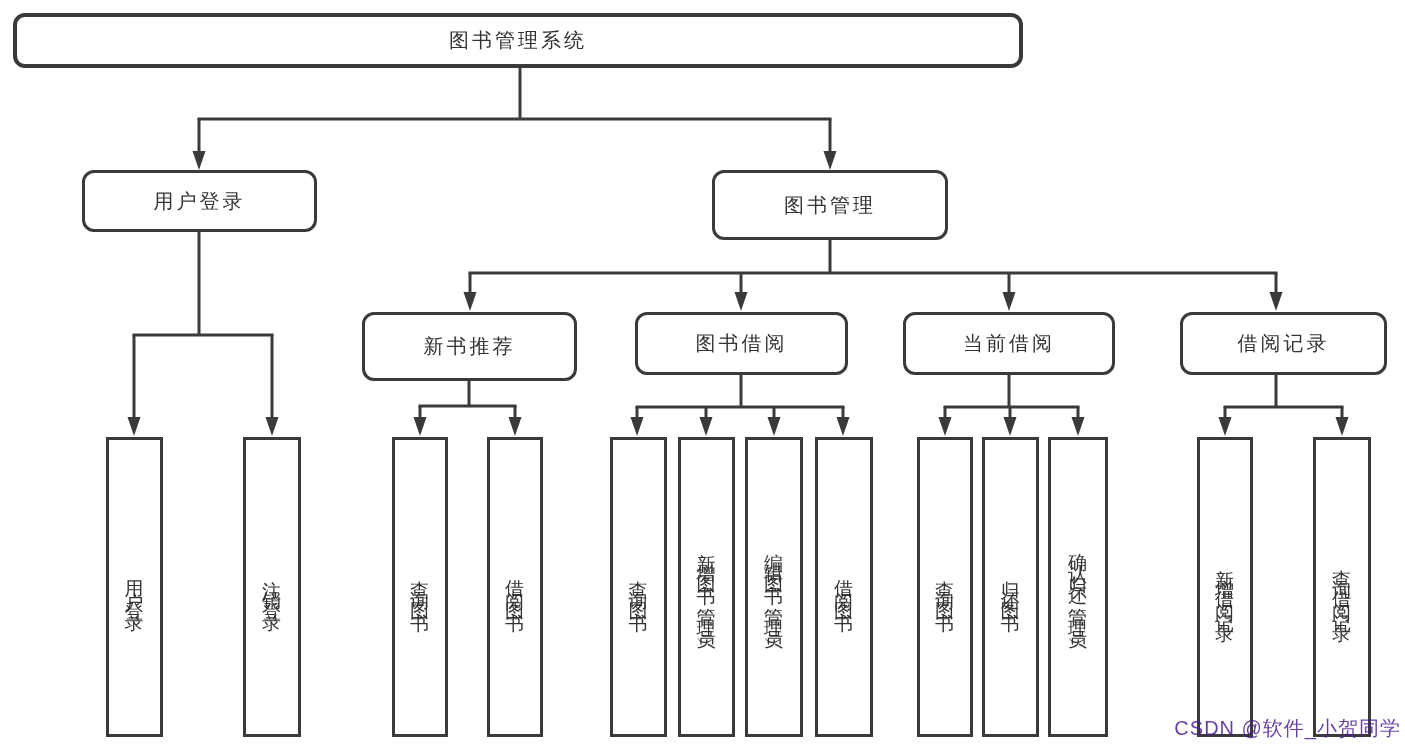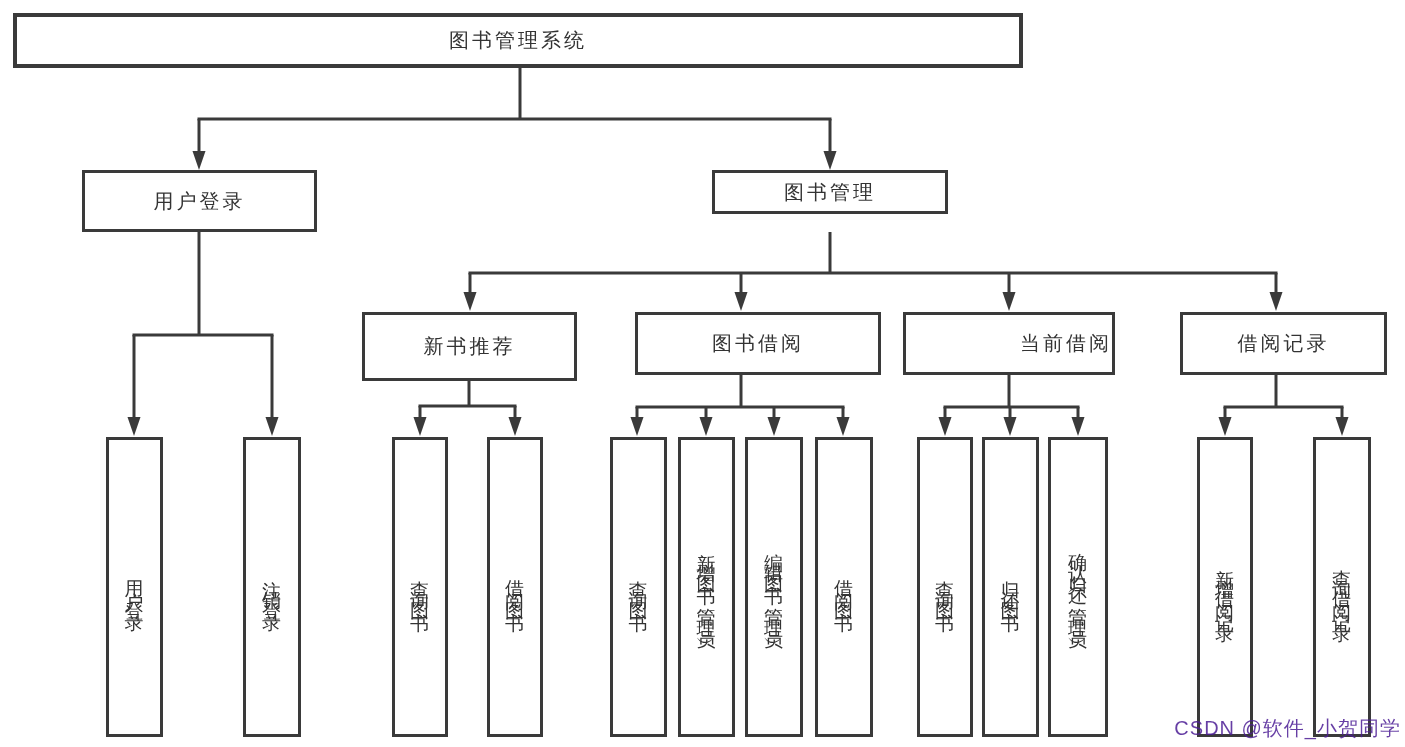--- a/index.html
+++ b/index.html
@@ -31,20 +31,21 @@
     justify-content:center;
     color:var(--text);
     z-index:2;
   }
   .node.root{
     border-width:4px;
     font-size:20px;
   }
   .node.h{
     font-size:20px;
+    border-radius:12px;
   }
   .node.h .label{
     letter-spacing:3px;
     white-space:nowrap;
   }
   .node.v .label{
     writing-mode:vertical-rl;
     text-orientation:mixed;
     font-size:19px;
     letter-spacing:11px;
@@ -122,31 +123,31 @@
       <polygon points="1335.5,417 1348.5,417 1342,436" fill="#3a3a3a"></polygon>
     </svg>
 
   <div class="node root h" style="left:13px;top:13px;width:1010px;height:55px;">
     <span class="label">图书管理系统</span>
   </div>
 
   <div class="node h" style="left:82px;top:170px;width:235px;height:62px;">
     <span class="label">用户登录</span>
   </div>
-  <div class="node h" style="left:712px;top:170px;width:236px;height:44px;">
+  <div class="node h" style="left:712px;top:170px;width:236px;height:70px;">
     <span class="label">图书管理</span>
   </div>
 
   <div class="node h" style="left:362px;top:312px;width:215px;height:69px;">
     <span class="label">新书推荐</span>
   </div>
-  <div class="node h" style="left:635px;top:312px;width:246px;height:63px;">
+  <div class="node h" style="left:635px;top:312px;width:213px;height:63px;">
     <span class="label">图书借阅</span>
   </div>
-  <div class="node h" style="left:903px;top:312px;width:212px;height:63px;justify-content:flex-end;">
+  <div class="node h" style="left:903px;top:312px;width:212px;height:63px;">
     <span class="label">当前借阅</span>
   </div>
   <div class="node h" style="left:1172px;top:312px;width:207px;height:63px;margin-left:8px;">
     <span class="label">借阅记录</span>
   </div>
 
   <div class="node v" style="left:106px;top:437px;width:57px;height:300px;">
     <span class="label">用户登录</span>
   </div>
   <div class="node v" style="left:243px;top:437px;width:58px;height:300px;">

